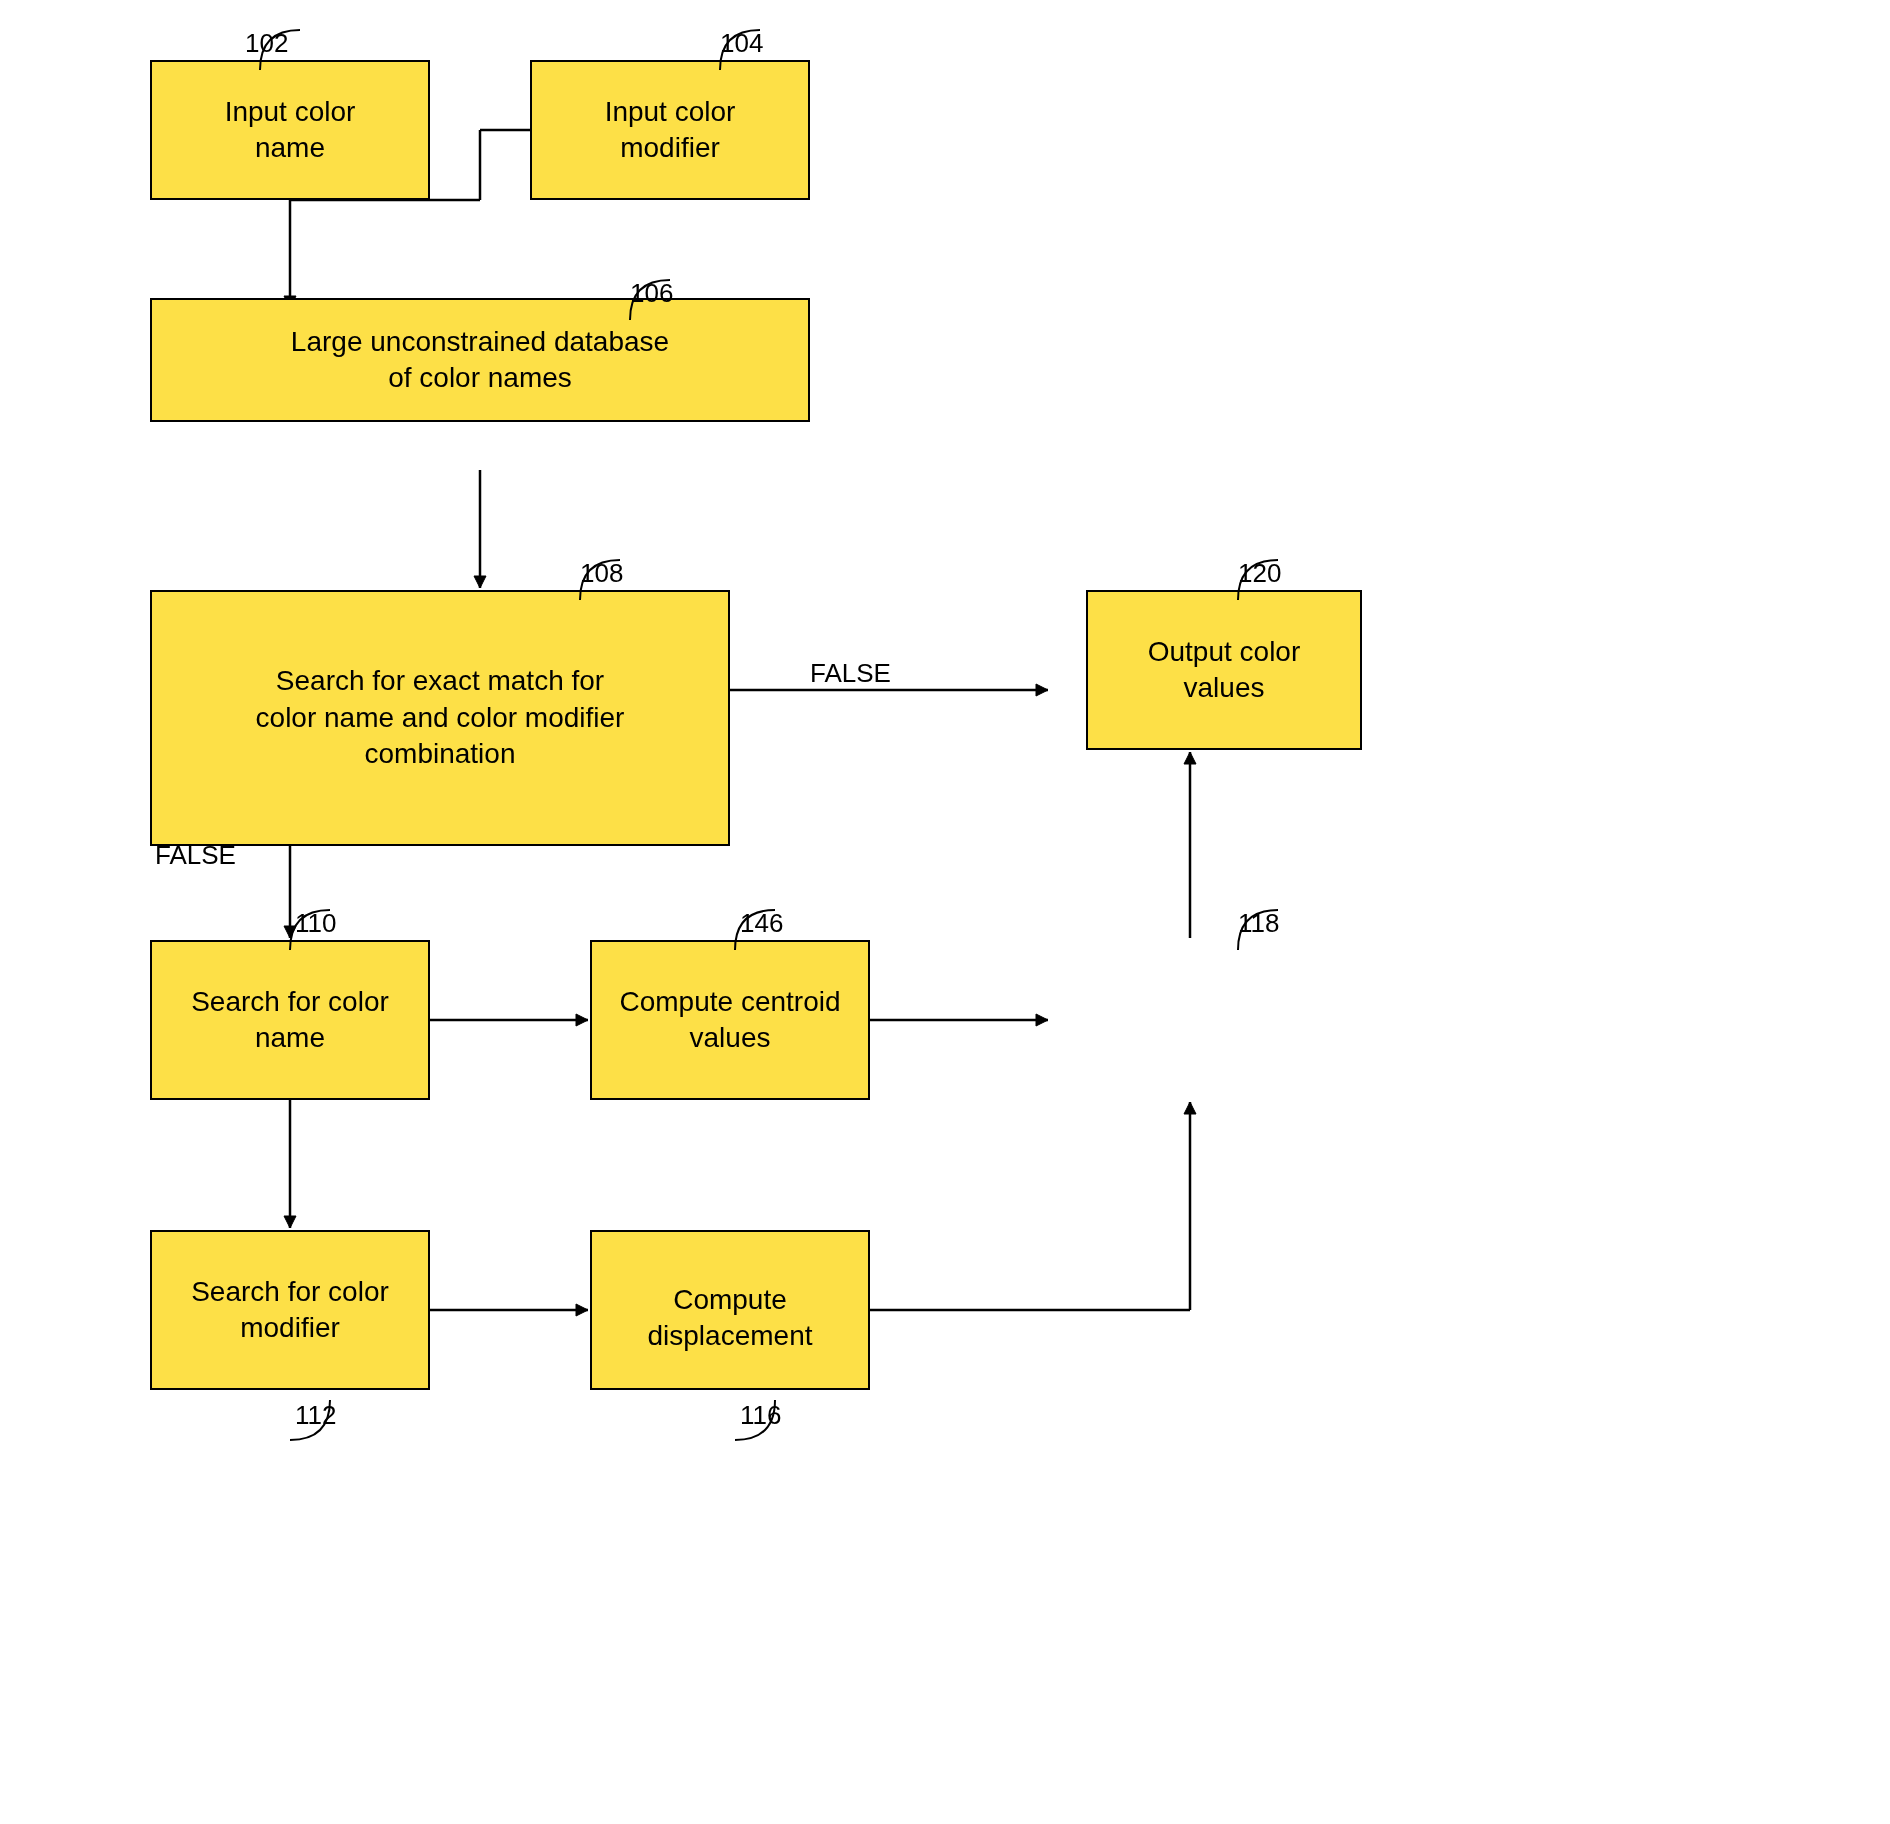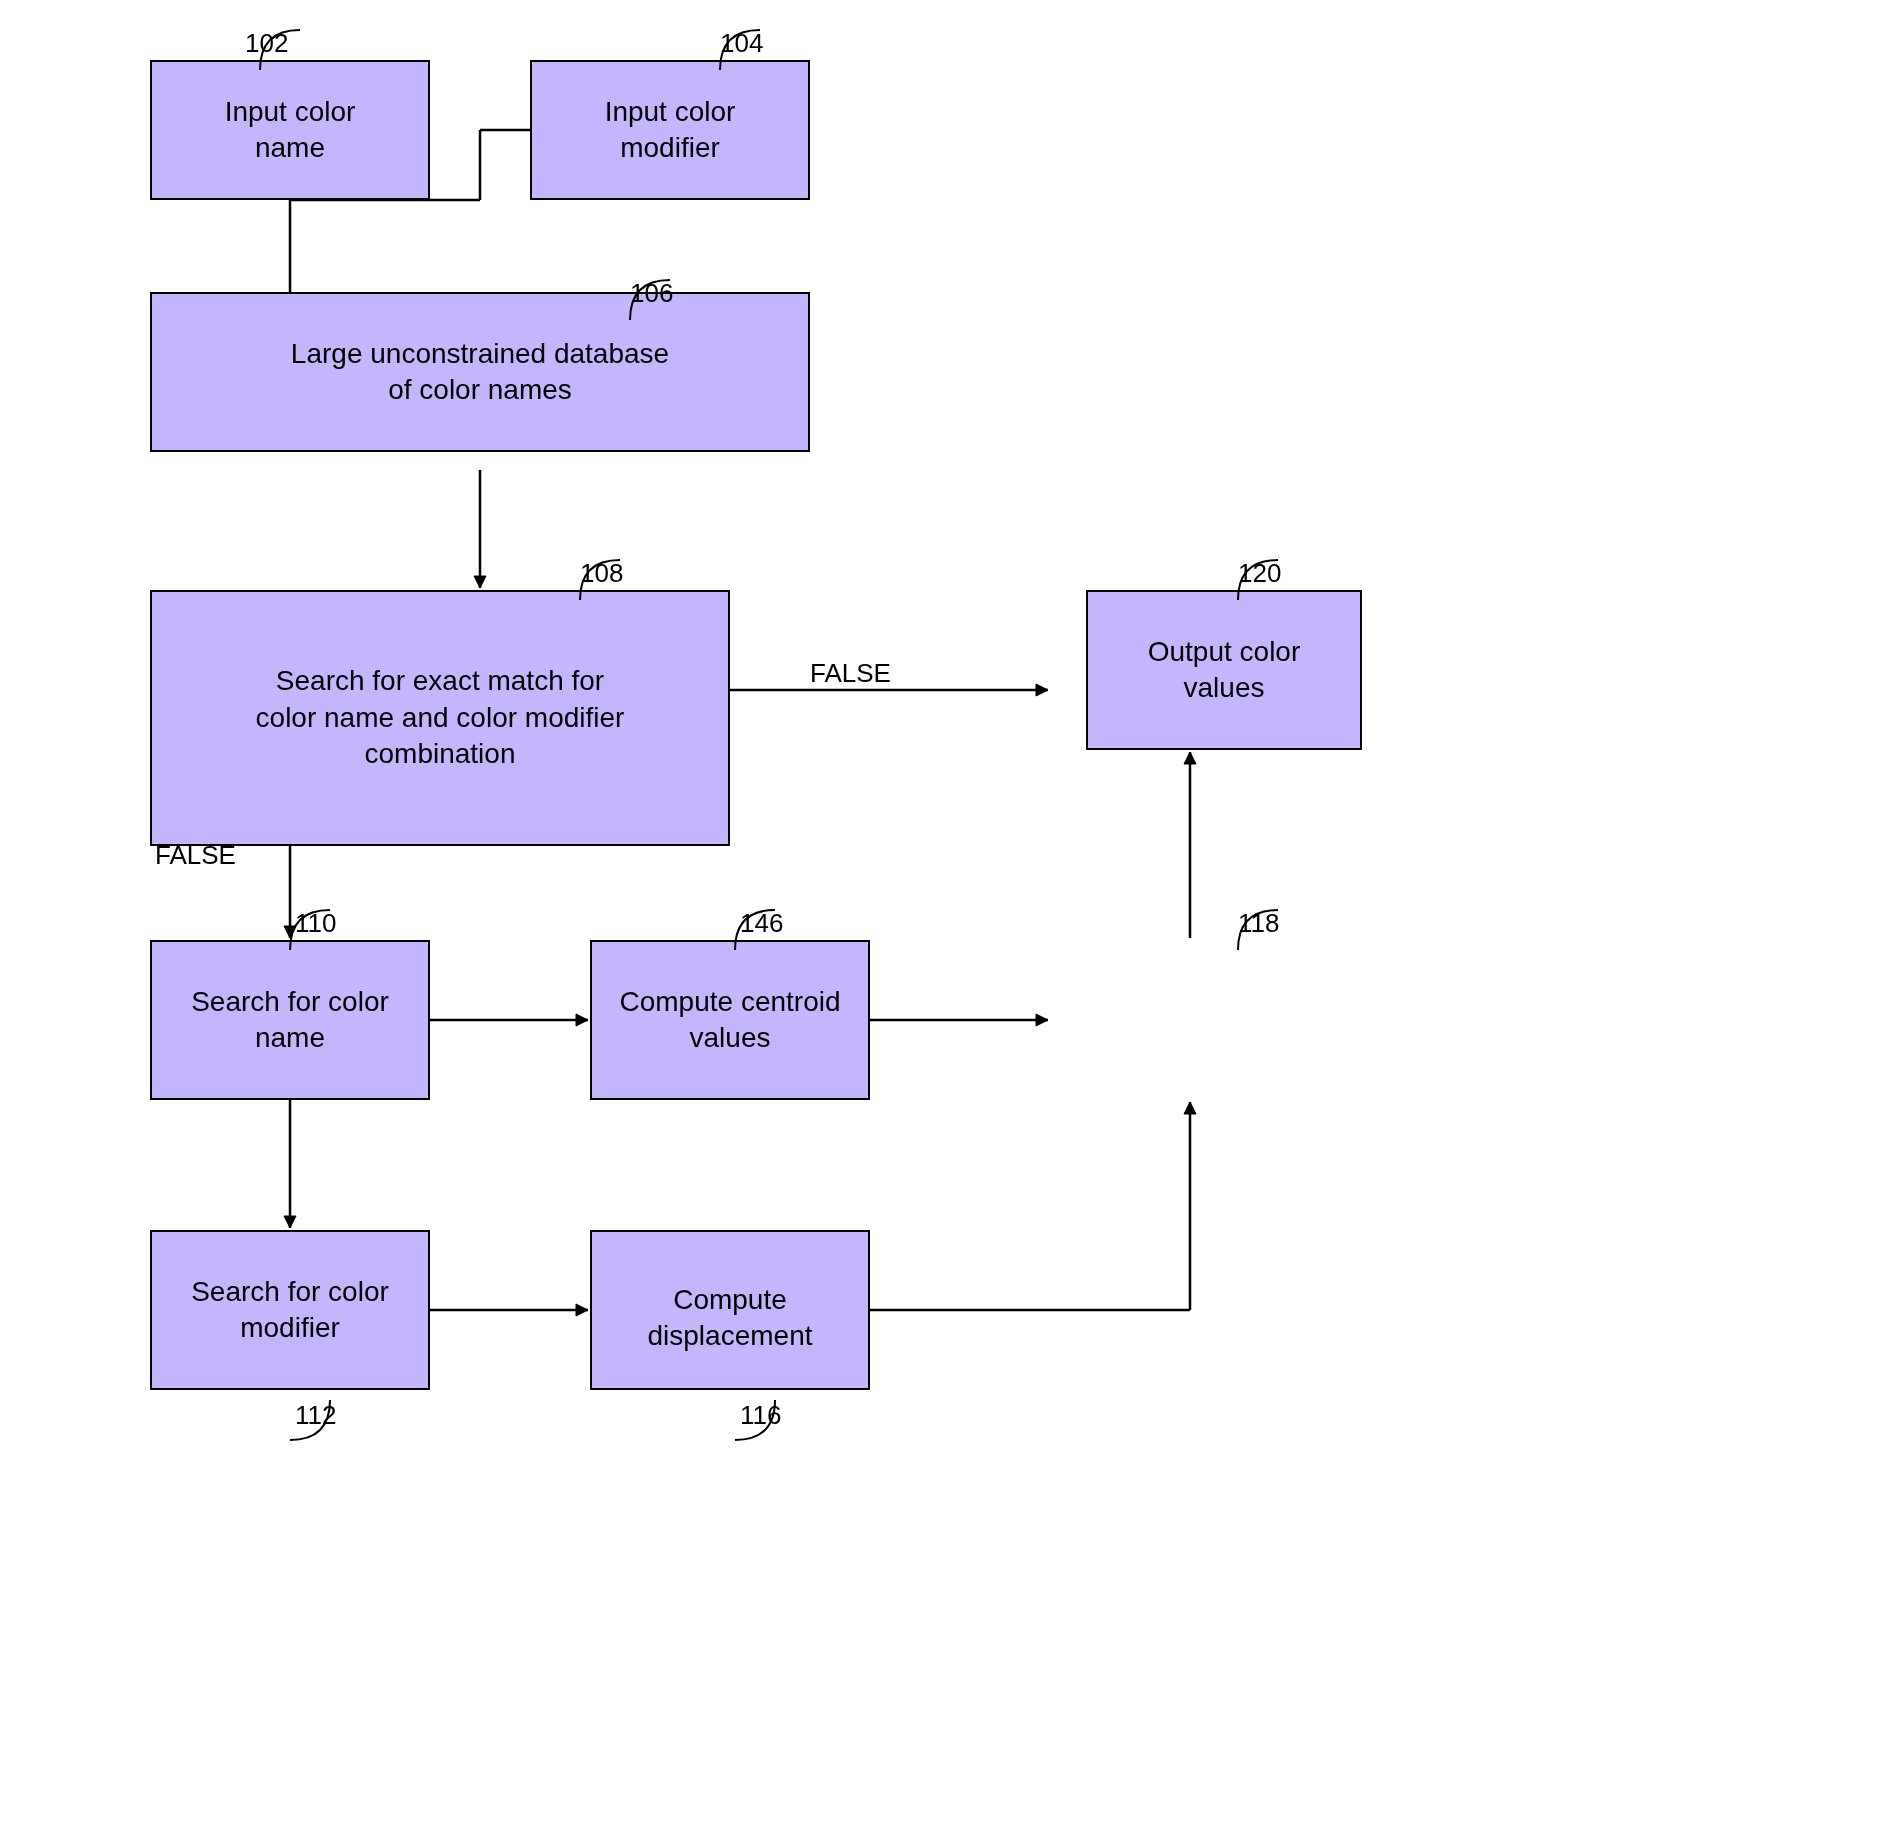--- a/index.html
+++ b/index.html
@@ -13,21 +13,21 @@
     }
     .diagram-container {
       position: relative;
       width: 1890px;
       height: 1824px;
       background: #fff;
     }
     .box {
       position: absolute;
       border: 2px solid #000;
-      background: #c4b5fd;
+      background: #fde047;
       display: flex;
       align-items: center;
       justify-content: center;
       text-align: center;
       font-size: 28px;
       line-height: 1.3;
       padding: 10px;
     }
     .label {
       position: absolute;
@@ -110,21 +110,21 @@
   <div class="box" style="left:530px; top:60px; width:280px; height:140px;">
     <span style="white-space:pre-line;">Input color
 modifier</span>
   </div>
 
   <div class="label" style="left:720px; top:28px;">104</div>
   <svg style="position:absolute;top:20px;left:660px;width:120px;height:55px;pointer-events:none;">
     <path d="M60,50 Q60,10 100,10" stroke="#000" stroke-width="2" fill="none"></path>
   </svg>
 
-  <div class="box" style="left:150px; top:292px; width:660px; height:160px;">
+  <div class="box" style="left:150px; top:298px; width:660px; height:124px;">
     <span style="white-space:pre-line;">Large unconstrained database
 of color names</span>
   </div>
 
   <div class="label" style="left:630px; top:278px;">106</div>
   <svg style="position:absolute;top:270px;left:570px;width:120px;height:55px;pointer-events:none;">
     <path d="M60,50 Q60,10 100,10" stroke="#000" stroke-width="2" fill="none"></path>
   </svg>
 
   <div class="box" style="left:150px; top:590px; width:580px; height:256px;">

